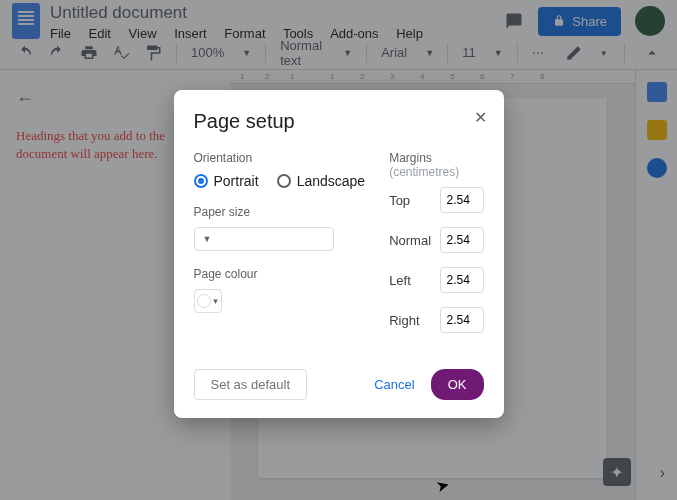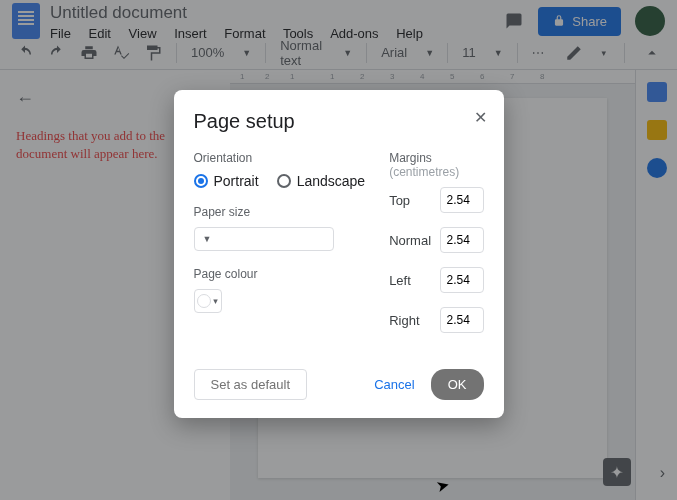--- a/index.html
+++ b/index.html
@@ -46,21 +46,21 @@
   .radio.sel .dot::after { content:""; position:absolute; inset:2px; background:#1a73e8; border-radius:50%;}
   .select-box { width:140px; border:1px solid #dadce0; border-radius:4px; padding:6px 8px; font-size:12px; display:flex; align-items:center; justify-content:space-between; cursor:pointer; margin-bottom:16px;}
   .color-box { width:28px; height:24px; border:1px solid #dadce0; border-radius:4px; display:flex; align-items:center; justify-content:center; cursor:pointer; gap:2px;}
   .swatch { width:14px; height:14px; border-radius:50%; border:1px solid #dadce0; background:#fff;}
   .margin-row { display:flex; align-items:center; justify-content:space-between; margin-bottom:14px; font-size:13px; color:#3c4043;}
   .margin-row input { width:44px; border:1px solid #dadce0; border-radius:4px; padding:5px 6px; font-size:12px; text-align:left;}
   .dlg-actions { display:flex; align-items:center; margin-top:22px; }
   .btn { border-radius:4px; font-size:13px; font-weight:500; padding:7px 16px; cursor:pointer; border:1px solid transparent;}
   .btn.outline { border-color:#dadce0; background:#fff; color:#737373;}
   .btn.text { background:#fff; color:#1a73e8; border:none;}
-  .btn.primary { background:#737373; color:#fff;border-radius:14px;}
+  .btn.primary { background:#701a75; color:#fff;border-radius:14px;}
   .spacer { flex:1; }
   .explore-fab { position:absolute; right:46px; bottom:14px; width:28px; height:28px; background:#5f6368; border-radius:4px; display:flex; align-items:center; justify-content:center; color:#fff; font-size:16px;}
   .cursor { position:absolute; left:436px; top:476px; font-size:16px; color:#000; transform:rotate(-15deg);}
 </style>
 </head>
 <body>
 
 <div class="topbar">
   <div class="doc-icon"></div>
   <div class="titlewrap">

